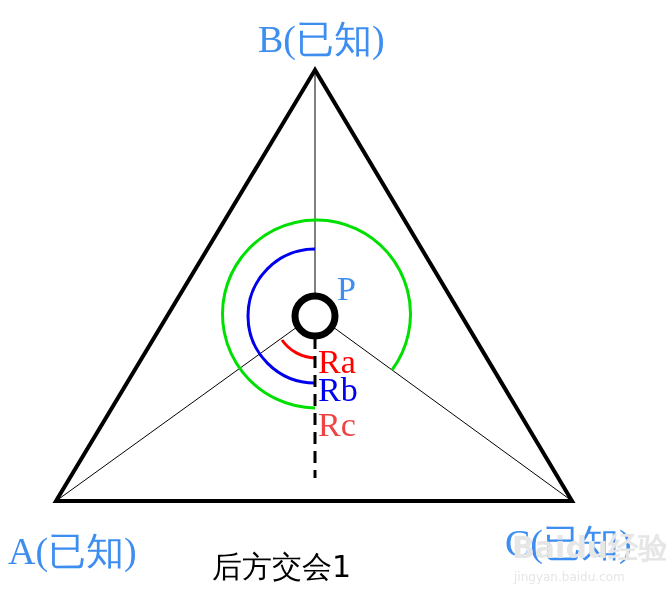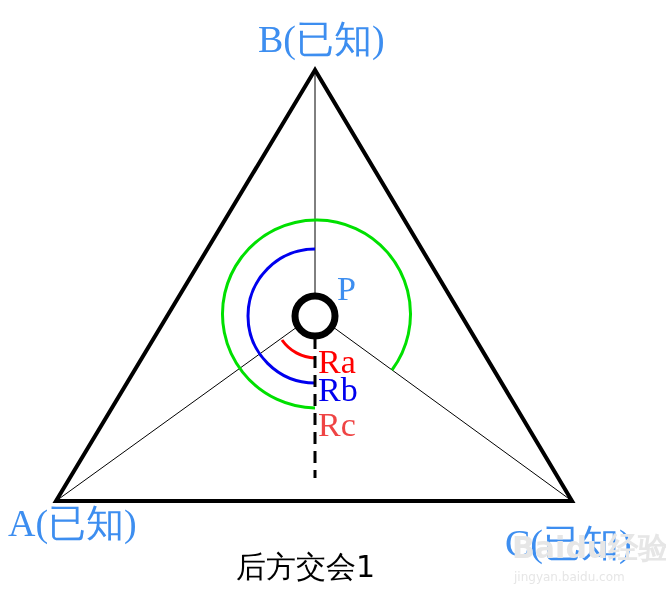--- a/index.html
+++ b/index.html
@@ -28,24 +28,24 @@
   <path d="M 315 383 A 67 67 0 0 1 315 249" fill="none" stroke="#0000ee" stroke-width="3"></path>
 
   <path d="M 315 358 A 42 42 0 0 1 282 340" fill="none" stroke="#ff0000" stroke-width="3"></path>
 
   <line x1="315" y1="337" x2="315" y2="478" stroke="#000" stroke-width="3" stroke-dasharray="12,7"></line>
 
   <circle cx="315" cy="316" r="20" fill="#fff" stroke="#000" stroke-width="7"></circle>
 </svg>
 
 <div class="lbl pt-label" style="left:258px; top:20px;">B(已知)</div>
-<div class="lbl pt-label" style="left:8px; top:504px;">A(已知)</div>
+<div class="lbl pt-label" style="left:8px; top:532px;">A(已知)</div>
 <div class="lbl pt-label" style="left:505px; top:524px;">C(已知)</div>
 <div class="lbl p-label" style="left:337px; top:272px;">P</div>
 
 <div class="lbl r-label" style="left:318px; top:345px; color:#ff0000;">Ra</div>
 <div class="lbl r-label" style="left:318px; top:373px; color:#0000ee;text-align:center;">Rb</div>
 <div class="lbl r-label" style="left:318px; top:408px; color:#ef4444;">Rc</div>
 
-<div class="lbl caption" style="left:236px; top:552px;">后方交会1</div>
+<div class="lbl caption" style="left:212px; top:552px;">后方交会1</div>
 
 <div class="lbl wm" style="left:512px; top:528px; font-size:30px; font-weight:bold;">Baidu经验</div>
 <div class="lbl wm" style="left:514px; top:570px; font-size:12px;">jingyan.baidu.com</div>
 
 </body></html>

